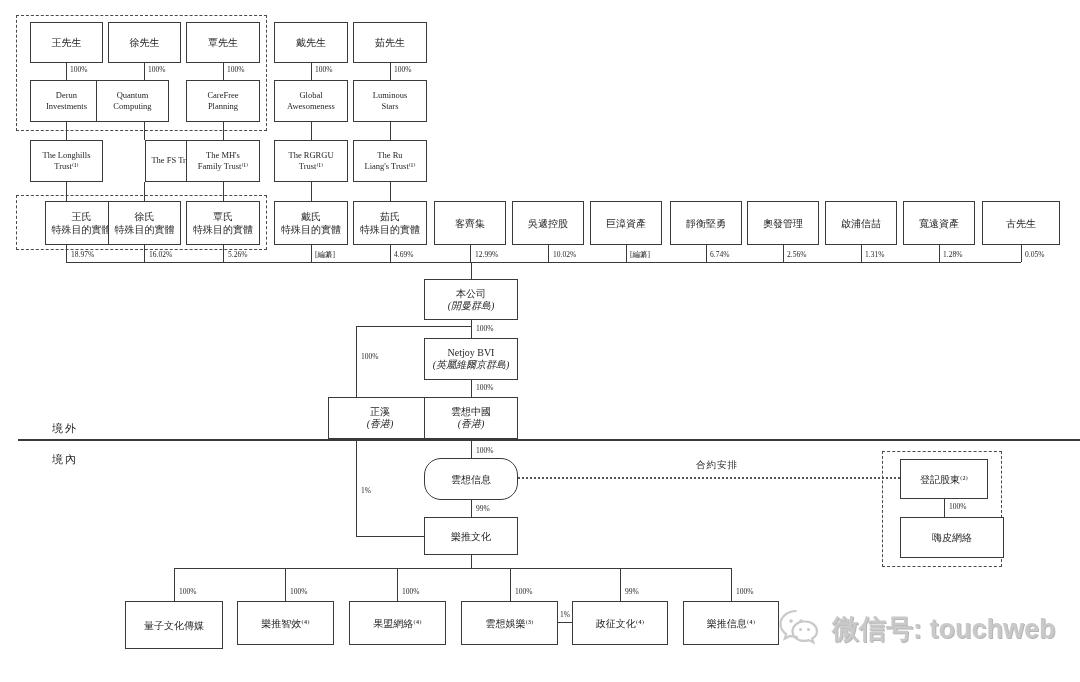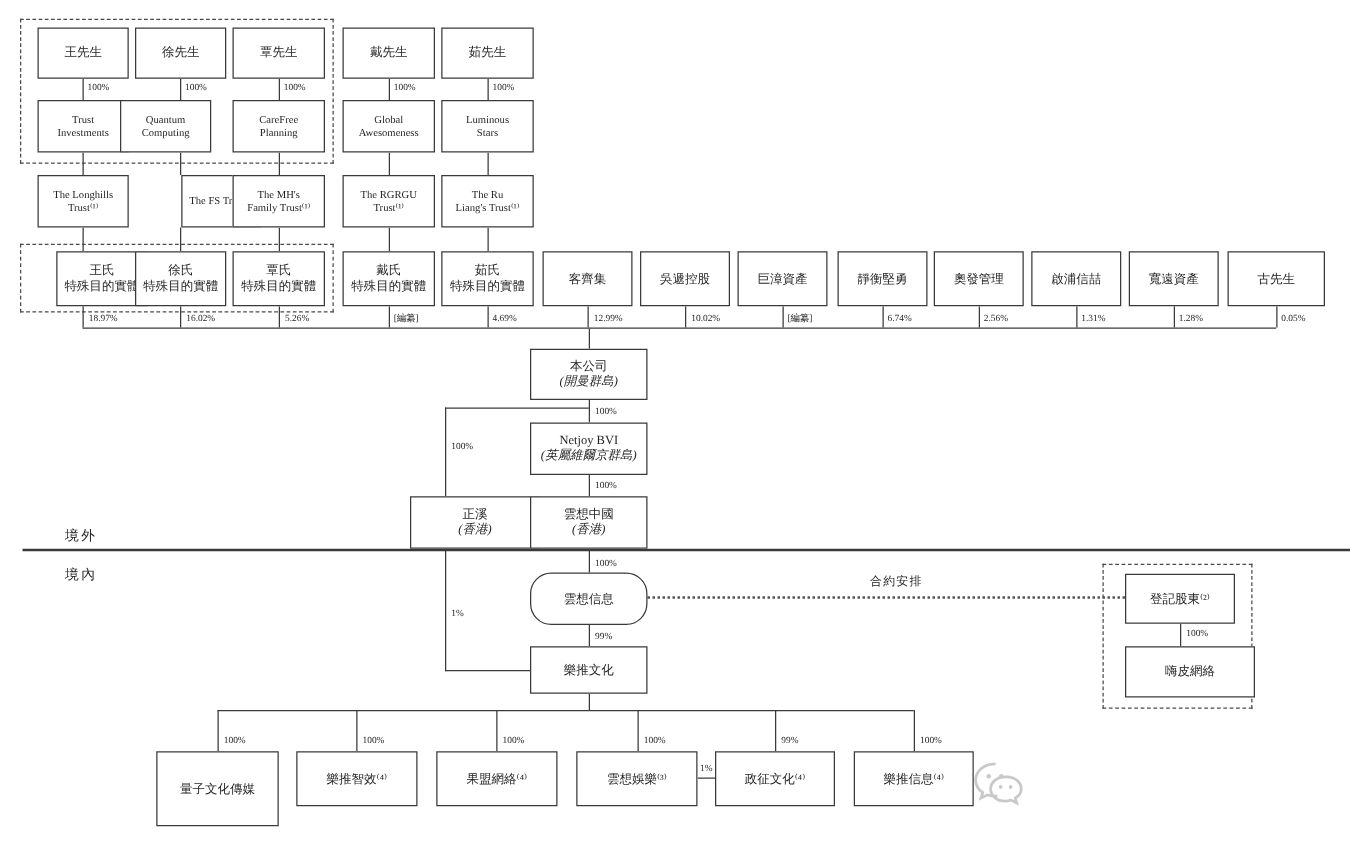--- a/index.html
+++ b/index.html
@@ -82,21 +82,21 @@
       <div class="line" style="left: 731px; top: 568px; width: 1px; height: 33px; background: rgb(58, 58, 58);"></div>
       <div class="line" style="left: 558px; top: 622px; width: 14px; height: 1px; background: rgb(58, 58, 58);"></div>
       <div class="line" style="left: 944px; top: 499px; width: 1px; height: 18px; background: rgb(58, 58, 58);"></div>
       <div class="line" style="left: 18px; top: 439px; width: 1062px; height: 2px; background: rgb(58, 58, 58);"></div>
       <div class="dotline" style="left: 518px; top: 477px; width: 382px; height: 0px;"></div>
       <div class="node" style="left: 30px; top: 22px; width: 73px; height: 41px;"><div class="lbl">王先生</div></div>
       <div class="node" style="left: 108px; top: 22px; width: 73px; height: 41px;"><div class="lbl">徐先生</div></div>
       <div class="node" style="left: 186px; top: 22px; width: 74px; height: 41px;"><div class="lbl">覃先生</div></div>
       <div class="node" style="left: 274px; top: 22px; width: 74px; height: 41px;"><div class="lbl">戴先生</div></div>
       <div class="node" style="left: 353px; top: 22px; width: 74px; height: 41px;"><div class="lbl">茹先生</div></div>
-      <div class="node en" style="left: 30px; top: 80px; width: 73px; height: 42px;"><div class="lbl">Trust
+      <div class="node en" style="left: 30px; top: 80px; width: 73px; height: 42px;"><div class="lbl">Derun
 Investments</div></div>
       <div class="node en" style="left: 96px; top: 80px; width: 73px; height: 42px;"><div class="lbl">Quantum
 Computing</div></div>
       <div class="node en" style="left: 186px; top: 80px; width: 74px; height: 42px;"><div class="lbl">CareFree
 Planning</div></div>
       <div class="node en" style="left: 274px; top: 80px; width: 74px; height: 42px;"><div class="lbl">Global
 Awesomeness</div></div>
       <div class="node en" style="left: 353px; top: 80px; width: 74px; height: 42px;"><div class="lbl">Luminous
 Stars</div></div>
       <div class="node en" style="left: 30px; top: 140px; width: 73px; height: 42px;"><div class="lbl">The Longhills
@@ -127,21 +127,21 @@
       <div class="node" style="left: 903px; top: 201px; width: 72px; height: 44px;"><div class="lbl">寬遠資產</div></div>
       <div class="node" style="left: 982px; top: 201px; width: 78px; height: 44px;"><div class="lbl">古先生</div></div>
       <div class="node" style="left: 424px; top: 279px; width: 94px; height: 41px;"><div class="lbl">本公司</div><div class="sub">(開曼群島)</div></div>
       <div class="node" style="left: 424px; top: 338px; width: 94px; height: 42px;"><div class="lbl">Netjoy BVI</div><div class="sub">(英屬維爾京群島)</div></div>
       <div class="node" style="left: 328px; top: 397px; width: 104px; height: 42px;"><div class="lbl">正溪</div><div class="sub">(香港)</div></div>
       <div class="node" style="left: 424px; top: 397px; width: 94px; height: 42px;"><div class="lbl">雲想中國</div><div class="sub">(香港)</div></div>
       <div class="node" style="left: 424px; top: 458px; width: 94px; height: 42px; border-radius: 17px;"><div class="lbl">雲想信息</div></div>
       <div class="node" style="left: 424px; top: 517px; width: 94px; height: 38px;"><div class="lbl">樂推文化</div></div>
       <div class="node" style="left: 900px; top: 459px; width: 88px; height: 40px;"><div class="lbl">登記股東⁽²⁾</div></div>
       <div class="node" style="left: 900px; top: 517px; width: 104px; height: 41px;"><div class="lbl">嗨皮網絡</div></div>
-      <div class="node" style="left: 125px; top: 601px; width: 98px; height: 60px;"><div class="lbl">量子文化傳媒</div></div>
+      <div class="node" style="left: 125px; top: 601px; width: 98px; height: 48px;"><div class="lbl">量子文化傳媒</div></div>
       <div class="node" style="left: 237px; top: 601px; width: 97px; height: 44px;"><div class="lbl">樂推智效⁽⁴⁾</div></div>
       <div class="node" style="left: 349px; top: 601px; width: 97px; height: 44px;"><div class="lbl">果盟網絡⁽⁴⁾</div></div>
       <div class="node" style="left: 461px; top: 601px; width: 97px; height: 44px;"><div class="lbl">雲想娛樂⁽³⁾</div></div>
       <div class="node" style="left: 572px; top: 601px; width: 96px; height: 44px;"><div class="lbl">政征文化⁽⁴⁾</div></div>
       <div class="node" style="left: 683px; top: 601px; width: 96px; height: 44px;"><div class="lbl">樂推信息⁽⁴⁾</div></div>
       <div class="pct" style="left: 70px; top: 65px;">100%</div>
       <div class="pct" style="left: 148px; top: 65px;">100%</div>
       <div class="pct" style="left: 227px; top: 65px;">100%</div>
       <div class="pct" style="left: 315px; top: 65px;">100%</div>
       <div class="pct" style="left: 394px; top: 65px;">100%</div>
@@ -180,14 +180,15 @@
         <path d="M18.5 3 C9.4 3 2.5 8.8 2.5 16 c0 4.1 2.2 7.7 5.7 10.1 L6.8 30.5 l5.1-2.6 c2 0.6 4.2 1 6.6 1 0.4 0 0.9 0 1.3-0.1"></path>
         <path d="M26 13.5 c-6.4 0-11.5 4.3-11.5 9.7 0 5.4 5.1 9.7 11.5 9.7 1.7 0 3.3-0.3 4.8-0.8 l4.6 2.3-1.2-3.9 c2.9-1.8 4.8-4.4 4.8-7.3 0-5.4-5.1-9.7-11.5-9.7z"></path>
       </g>
       <g fill="#c9c9c9">
         <circle cx="13" cy="13" r="1.8"></circle>
           <circle cx="23" cy="13" r="1.8"></circle>
         <circle cx="22.5" cy="21.5" r="1.5"></circle>
           <circle cx="30.5" cy="21.5" r="1.5"></circle>
       </g>
     </svg>
+    <span>微信号: touchweb</span>
   </div>
 </div>
 
 </body></html>

